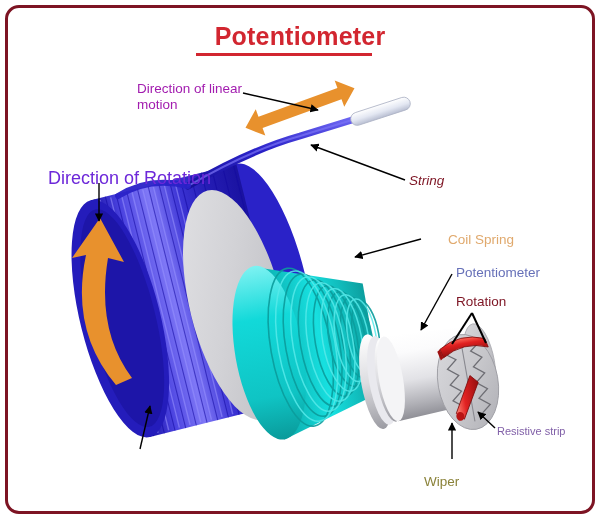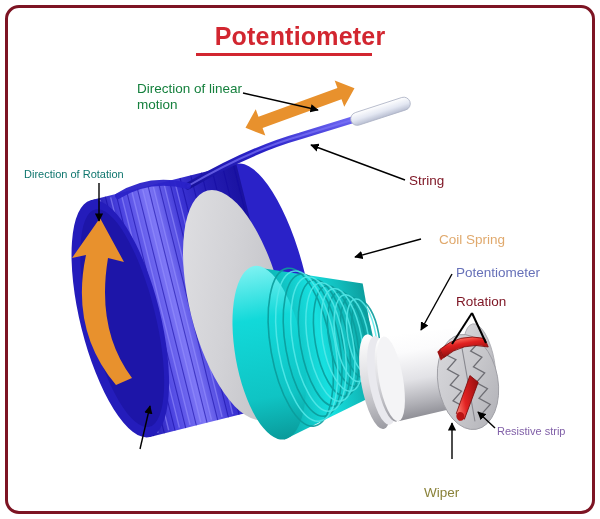--- a/index.html
+++ b/index.html
@@ -15,28 +15,28 @@
   }
   #stage{position:absolute;left:0;top:0;width:600px;height:519px;}
   .lbl{position:absolute;white-space:pre;line-height:1.22;}
   #title{
     position:absolute;left:0;top:22px;width:600px;text-align:center;
     font-size:25px;font-weight:bold;color:#d22630;letter-spacing:.2px;
   }
   #title-underline{
     position:absolute;left:196px;top:53px;width:176px;height:3px;background:#d22630;
   }
-  #lbl-linear{left:137px;top:81px;font-size:13.5px;color:#15803d;}
-  #lbl-rotation{left:24px;top:168px;font-size:11px;color:#0f766e;}
-  #lbl-string{left:409px;top:173px;font-size:13.5px;color:#7d1423;}
-  #lbl-coil{left:439px;top:232px;font-size:13.5px;color:#e0a96d;}
+  #lbl-linear{left:137px;top:81px;font-size:13.5px;color:#a21caf;}
+  #lbl-rotation{left:48px;top:168px;font-size:18px;color:#6d28d9;}
+  #lbl-string{left:409px;top:173px;font-size:13.5px;color:#7d1423;font-style:italic;}
+  #lbl-coil{left:448px;top:232px;font-size:13.5px;color:#e0a96d;}
   #lbl-pot{left:456px;top:265px;font-size:13.5px;color:#6670b8;}
   #lbl-terminals{left:456px;top:294px;font-size:13.5px;color:#7d1423;}
   #lbl-resistive{left:497px;top:425px;font-size:11px;color:#8160a8;}
-  #lbl-wiper{left:424px;top:485px;font-size:13.5px;color:#8a8239;text-align:right;}
+  #lbl-wiper{left:424px;top:474px;font-size:13.5px;color:#8a8239;text-align:right;}
   #lbl-drum{left:102px;top:449px;font-size:13.5px;color:#4aa84a;}
   #lbl-site{left:40px;top:485px;font-size:11.5px;color:#7fa8d8;}
 </style>
 </head>
 <body>
 
 <div id="frame">
 
   <div id="border-rect"></div>
 

